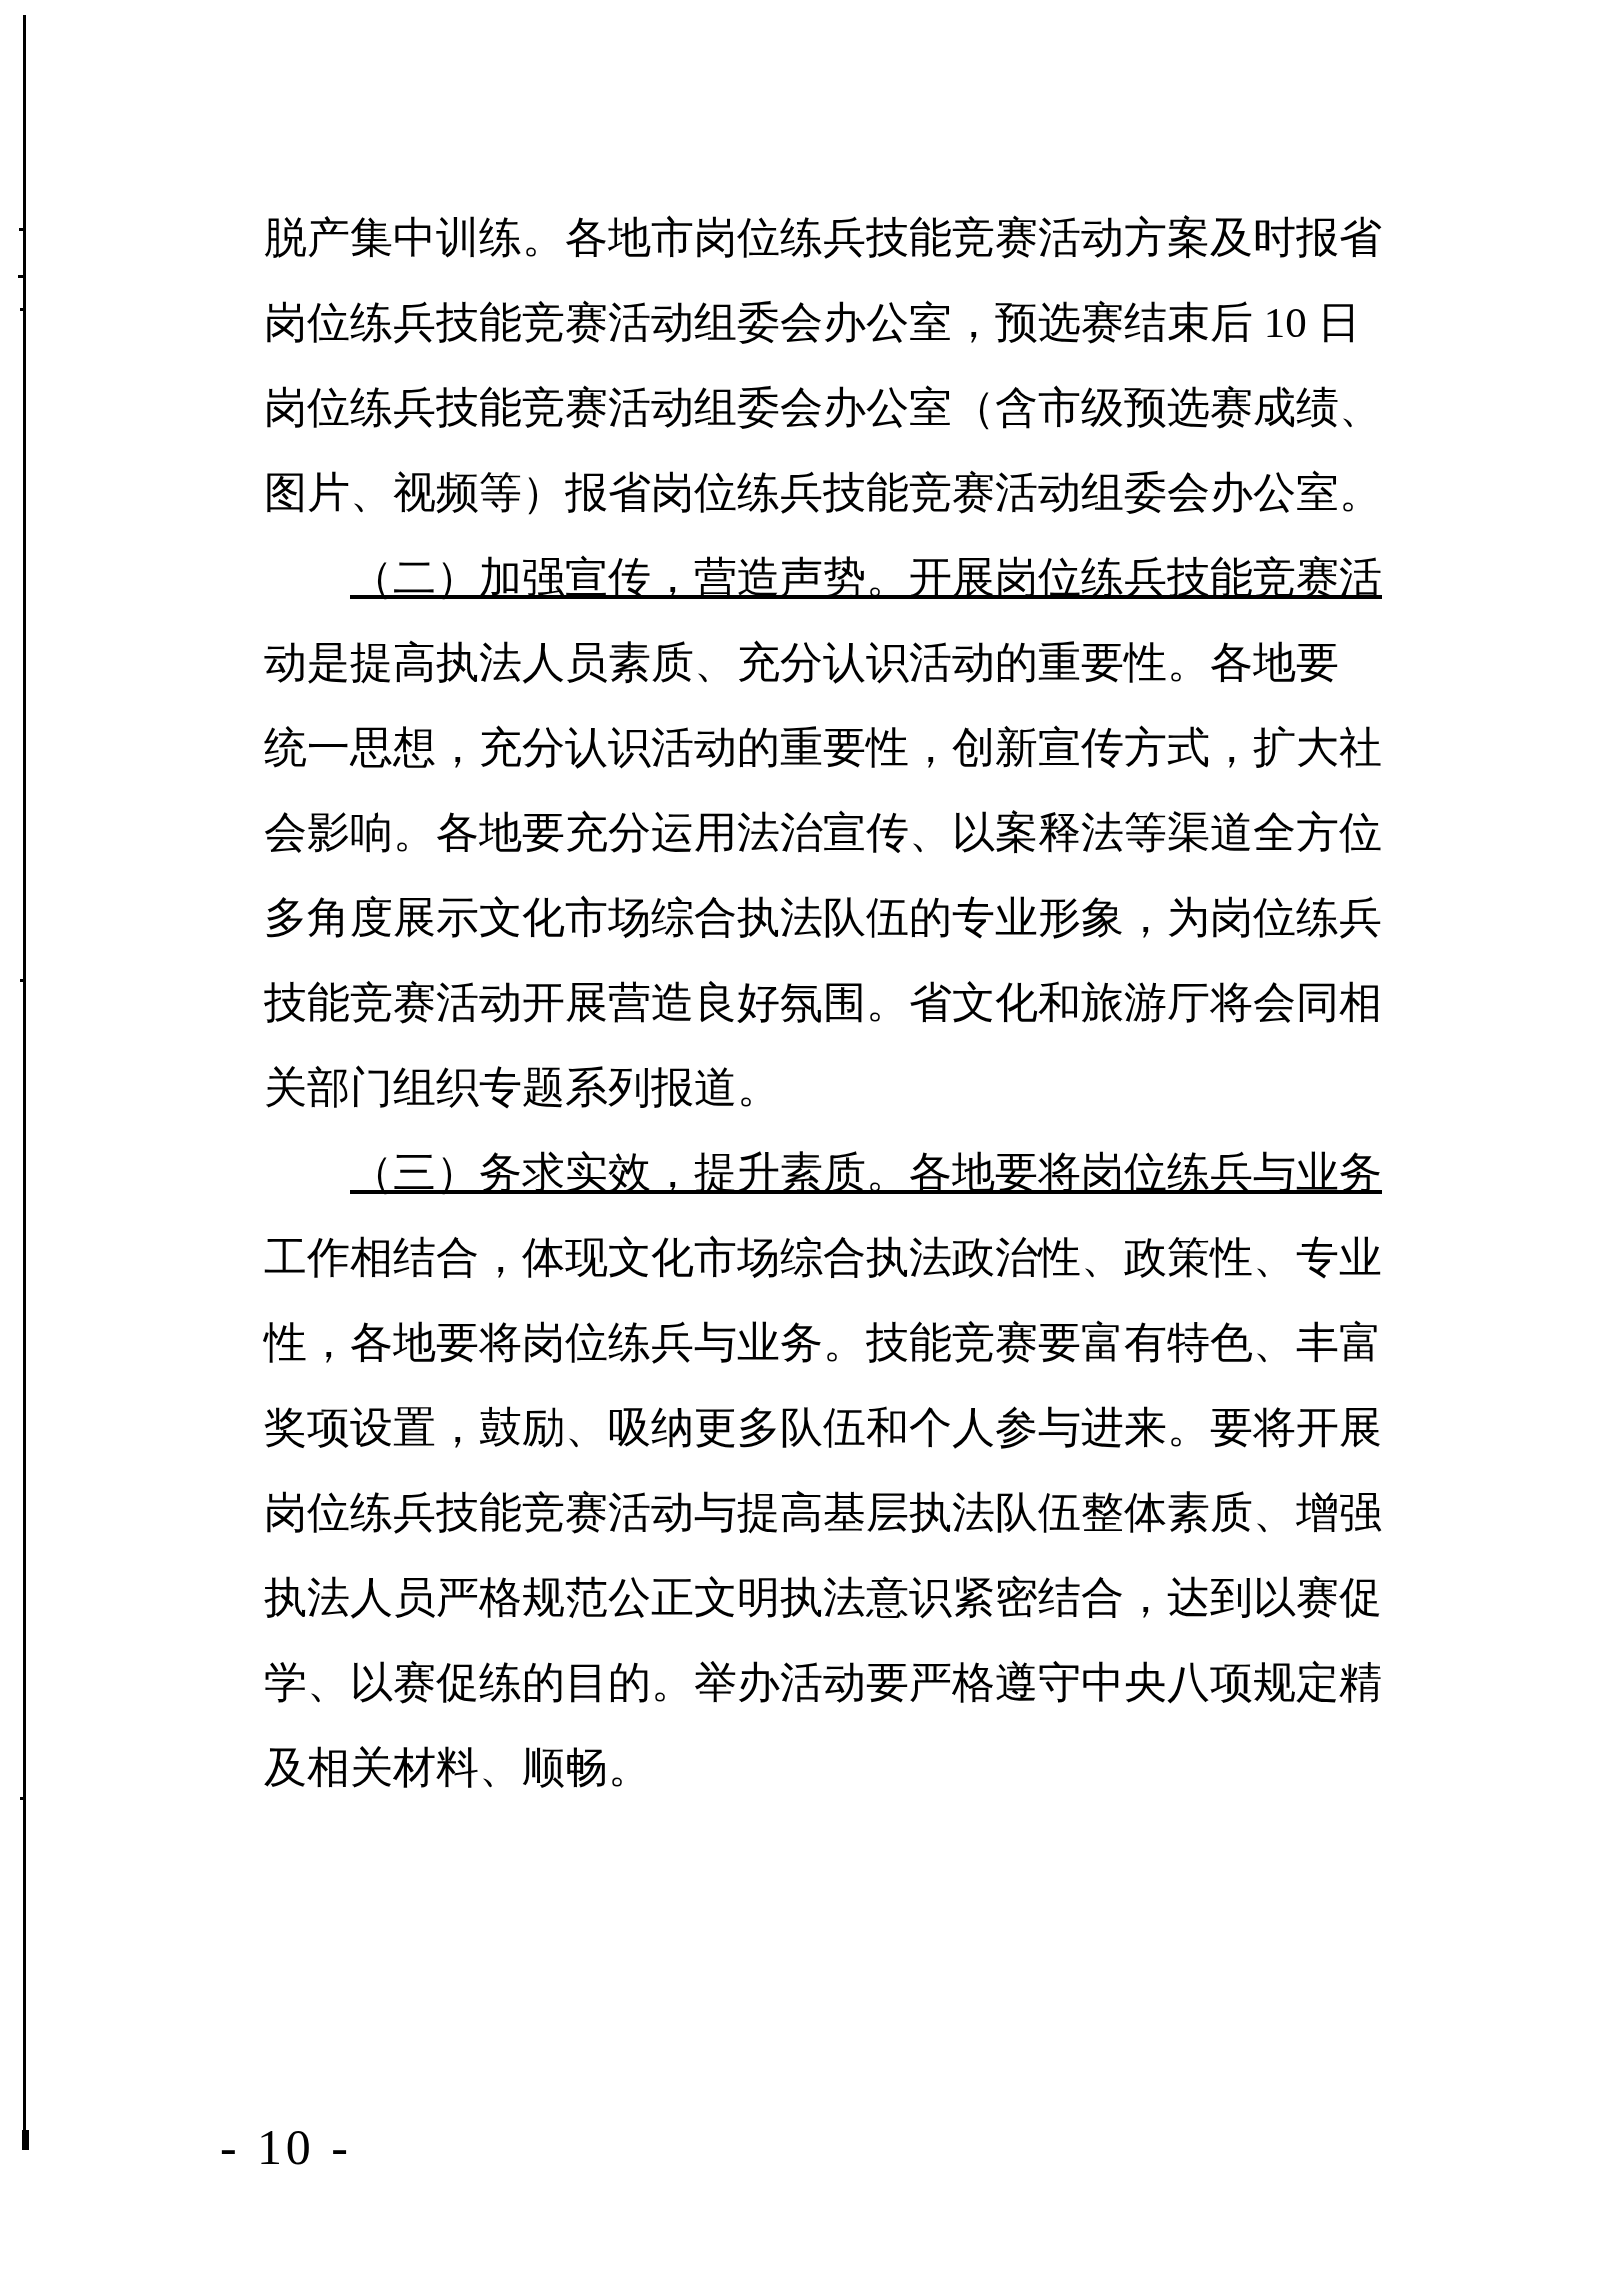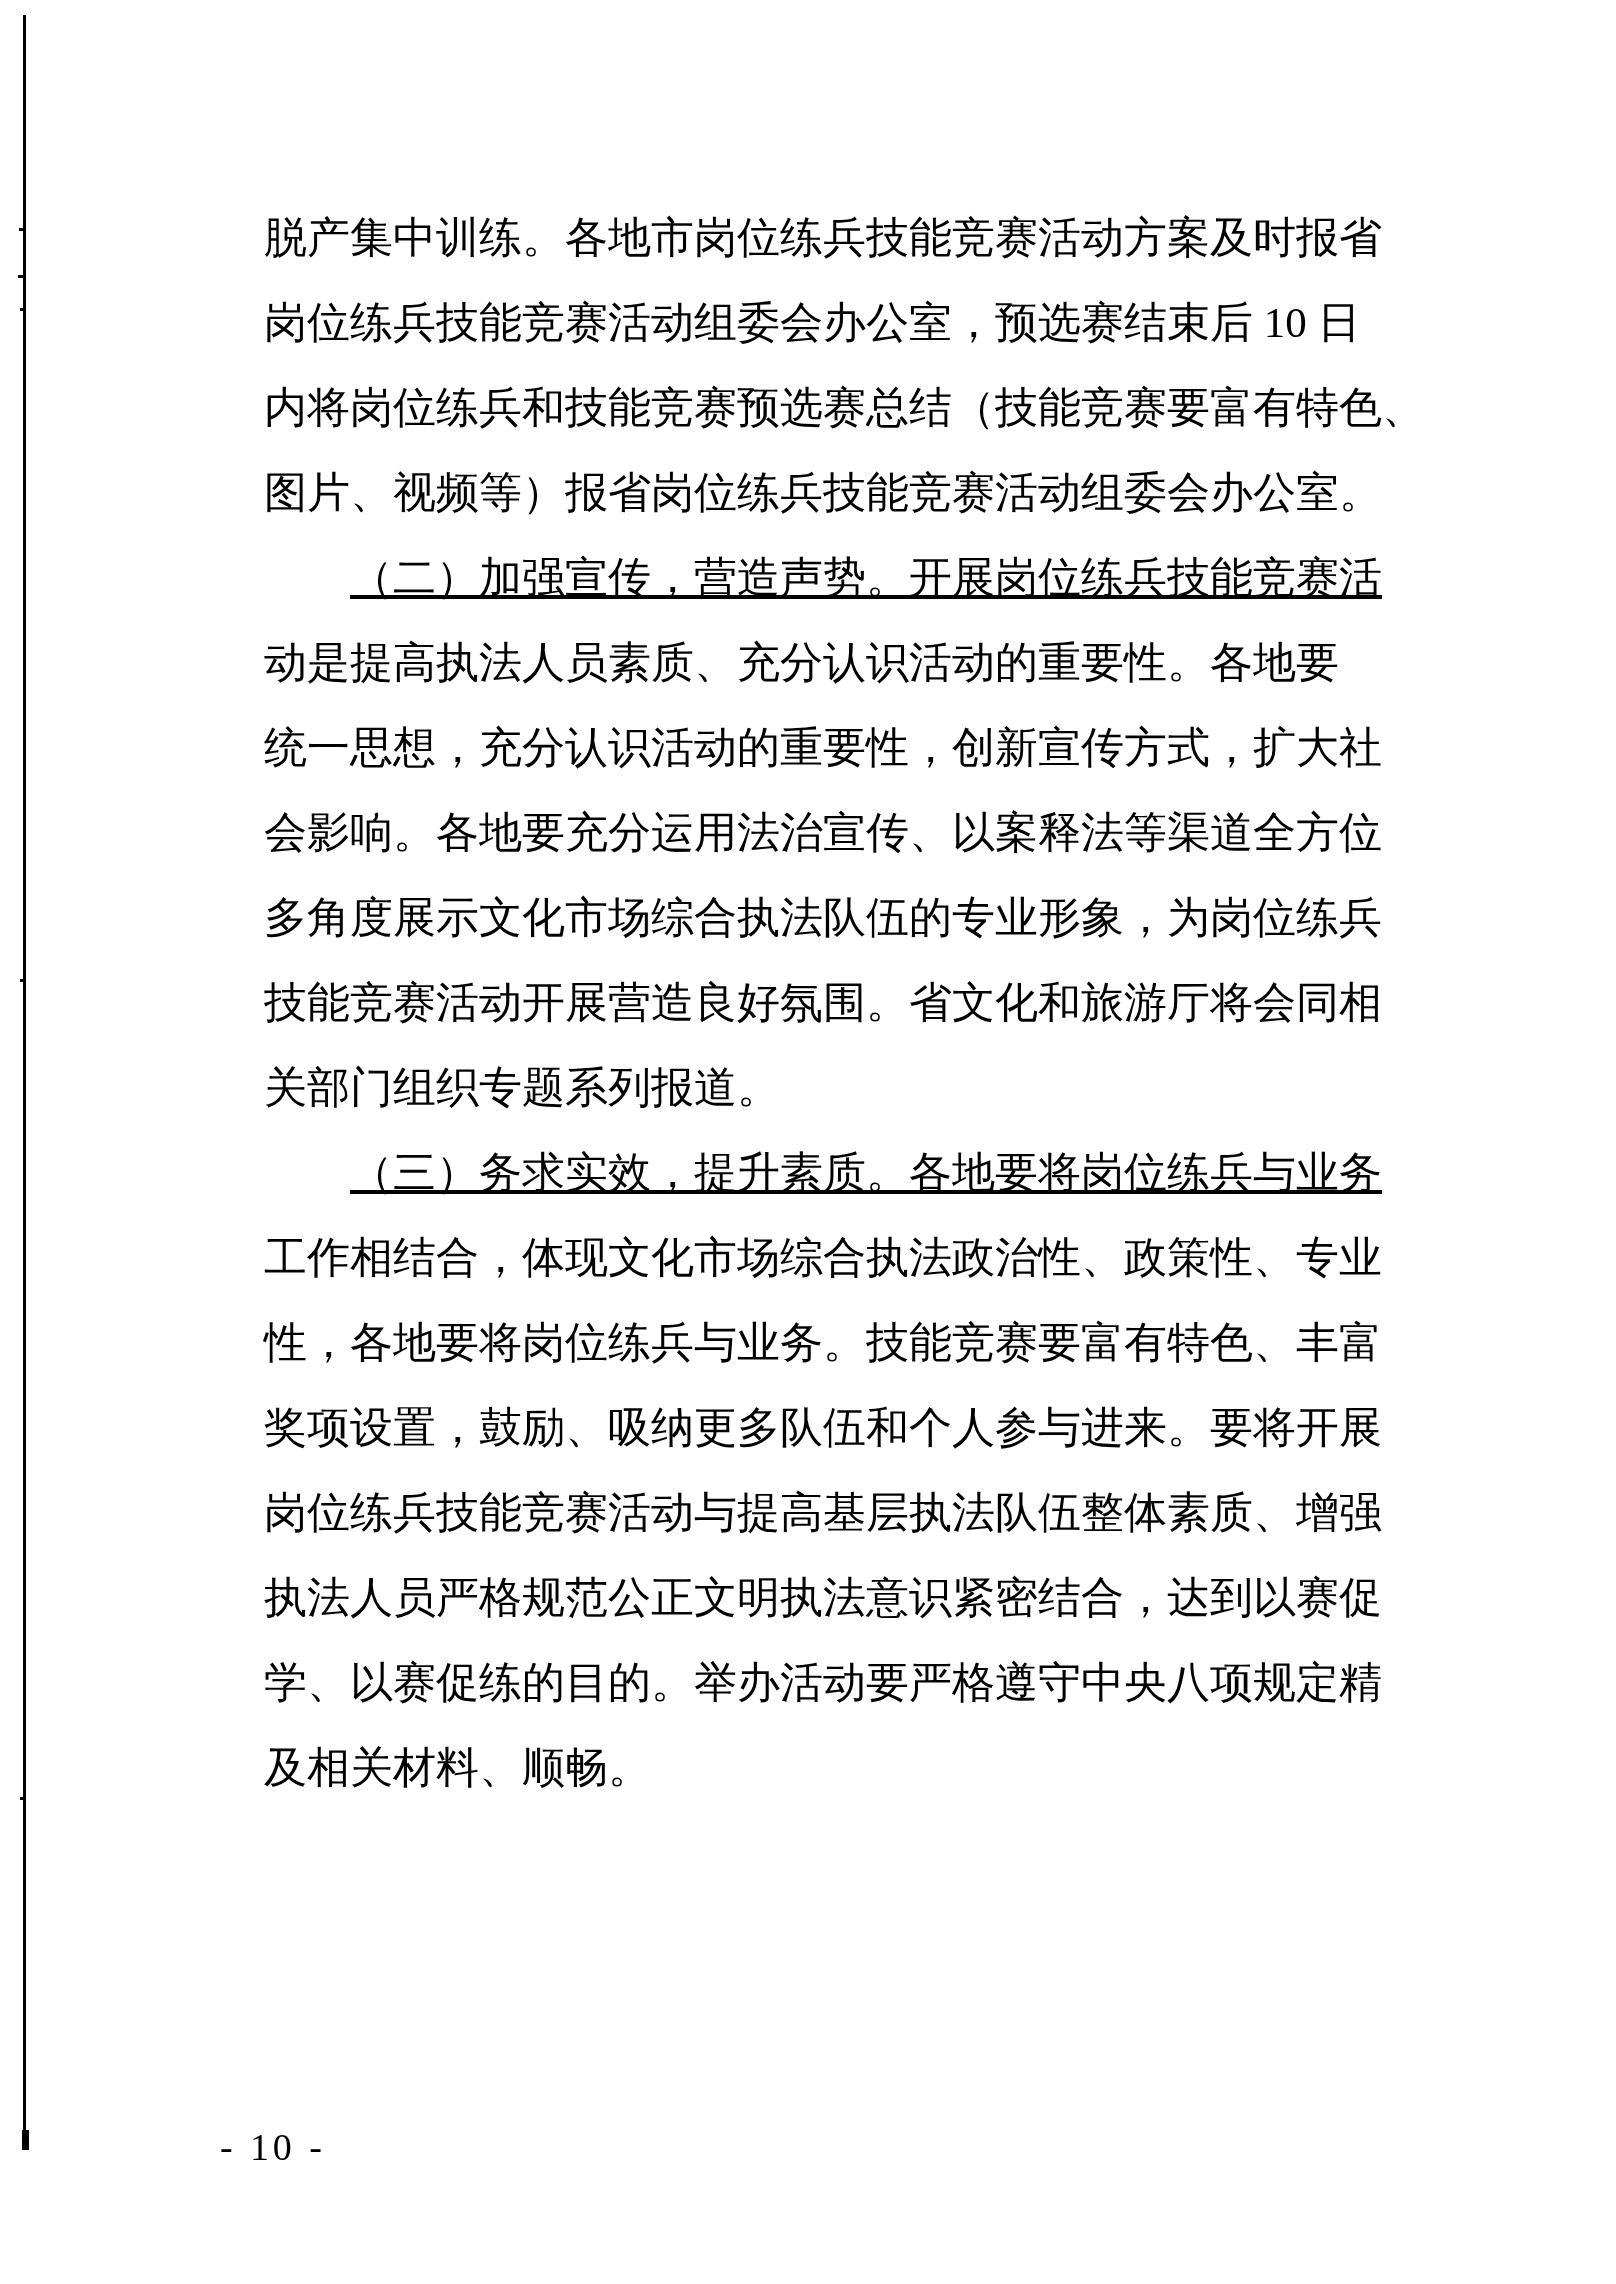--- a/index.html
+++ b/index.html
@@ -52,21 +52,21 @@
     font-weight: normal;
   }
   .text-line.indent {
     text-indent: 86px;
     text-decoration: underline;
   }
   .page-number {
     position: absolute;
     left: 220px;
     top: 2126px;
-    font-size: 38px;
+    font-size: 50px;
     line-height: 43px;
     letter-spacing: 3.9px;
     font-family: "Liberation Serif", "DejaVu Serif", serif;
     color: #000000;
   }
 </style>
 </head>
 <body>
 
 <div class="page">
@@ -74,21 +74,21 @@
   <div class="noise n1"></div>
   <div class="noise n2"></div>
   <div class="noise n3"></div>
   <div class="noise n4"></div>
   <div class="noise n5"></div>
   <div class="noise n6"></div>
 
   <div class="body-text">
       <div class="text-line">脱产集中训练。各地市岗位练兵技能竞赛活动方案及时报省</div>
       <div class="text-line">岗位练兵技能竞赛活动组委会办公室，预选赛结束后 10 日</div>
-      <div class="text-line">内将岗位练兵和技能竞赛预选赛总结（技能竞赛要富有特色、</div>
+      <div class="text-line">岗位练兵技能竞赛活动组委会办公室（含市级预选赛成绩、</div>
       <div class="text-line">图片、视频等）报省岗位练兵技能竞赛活动组委会办公室。</div>
       <div class="text-line indent">（二）加强宣传，营造声势。开展岗位练兵技能竞赛活</div>
       <div class="text-line">动是提高执法人员素质、充分认识活动的重要性。各地要</div>
       <div class="text-line">统一思想，充分认识活动的重要性，创新宣传方式，扩大社</div>
       <div class="text-line">会影响。各地要充分运用法治宣传、以案释法等渠道全方位</div>
       <div class="text-line">多角度展示文化市场综合执法队伍的专业形象，为岗位练兵</div>
       <div class="text-line">技能竞赛活动开展营造良好氛围。省文化和旅游厅将会同相</div>
       <div class="text-line">关部门组织专题系列报道。</div>
       <div class="text-line indent">（三）务求实效，提升素质。各地要将岗位练兵与业务</div>
       <div class="text-line">工作相结合，体现文化市场综合执法政治性、政策性、专业</div>

